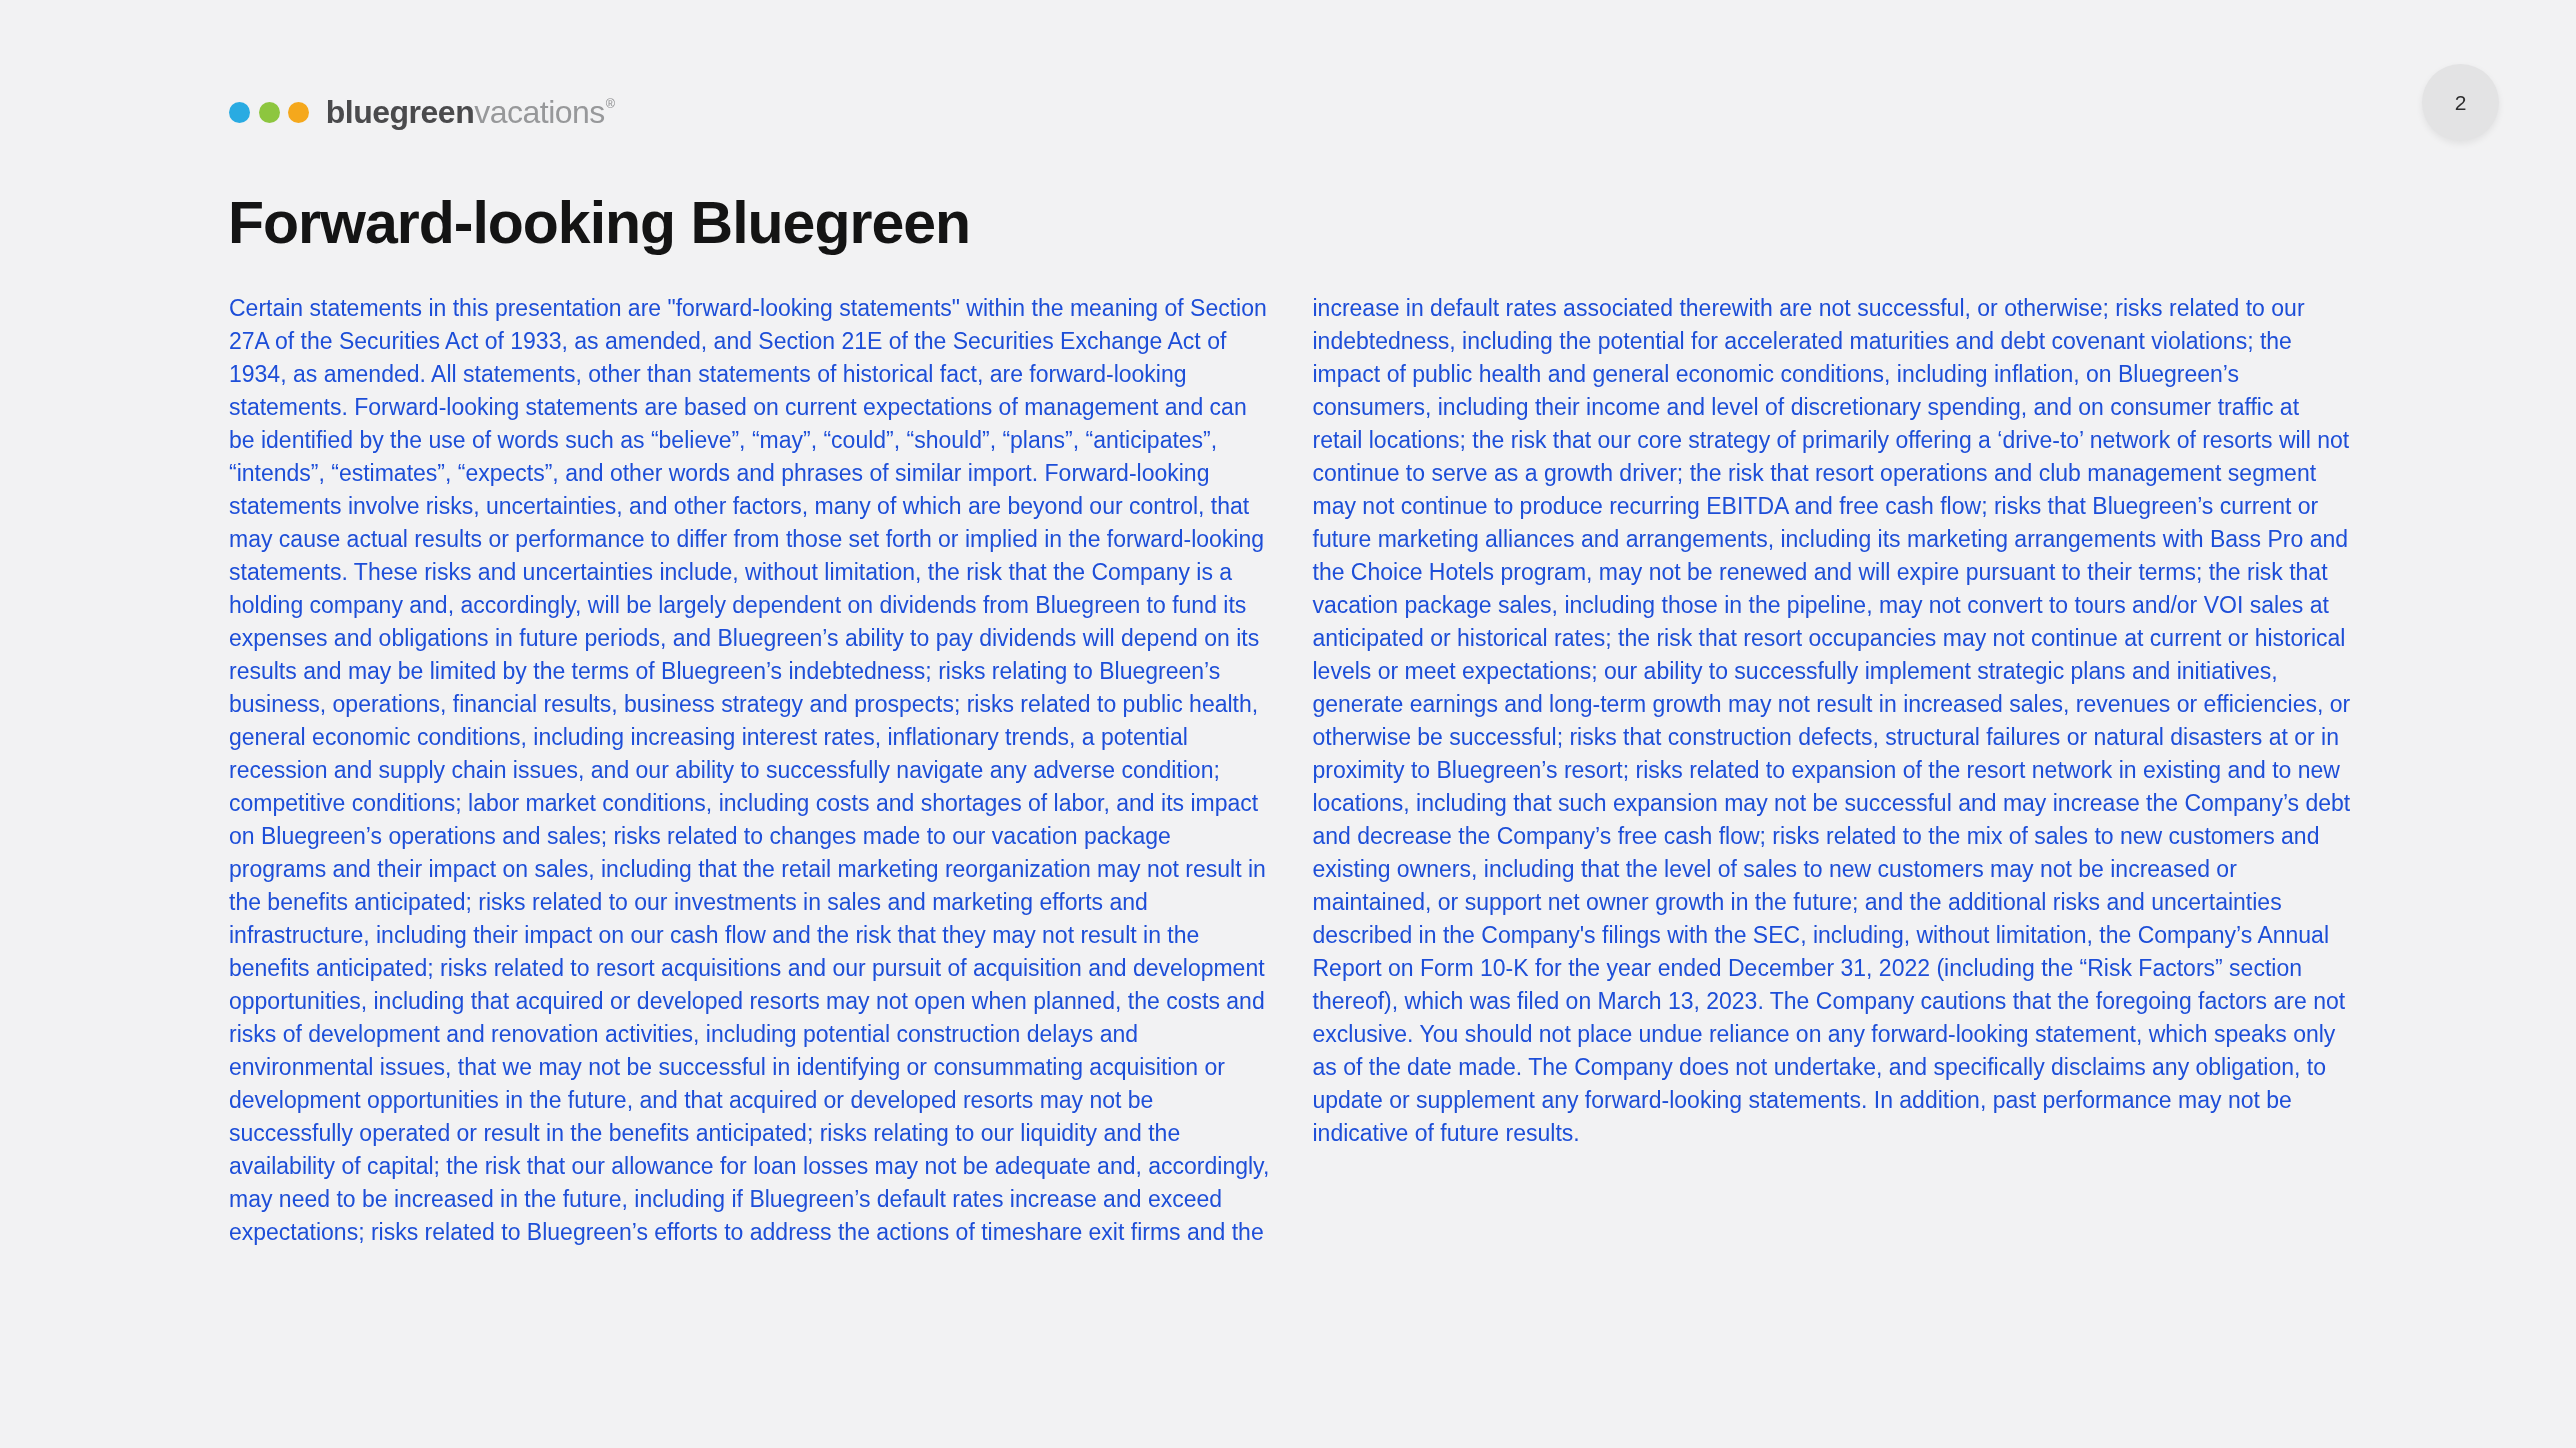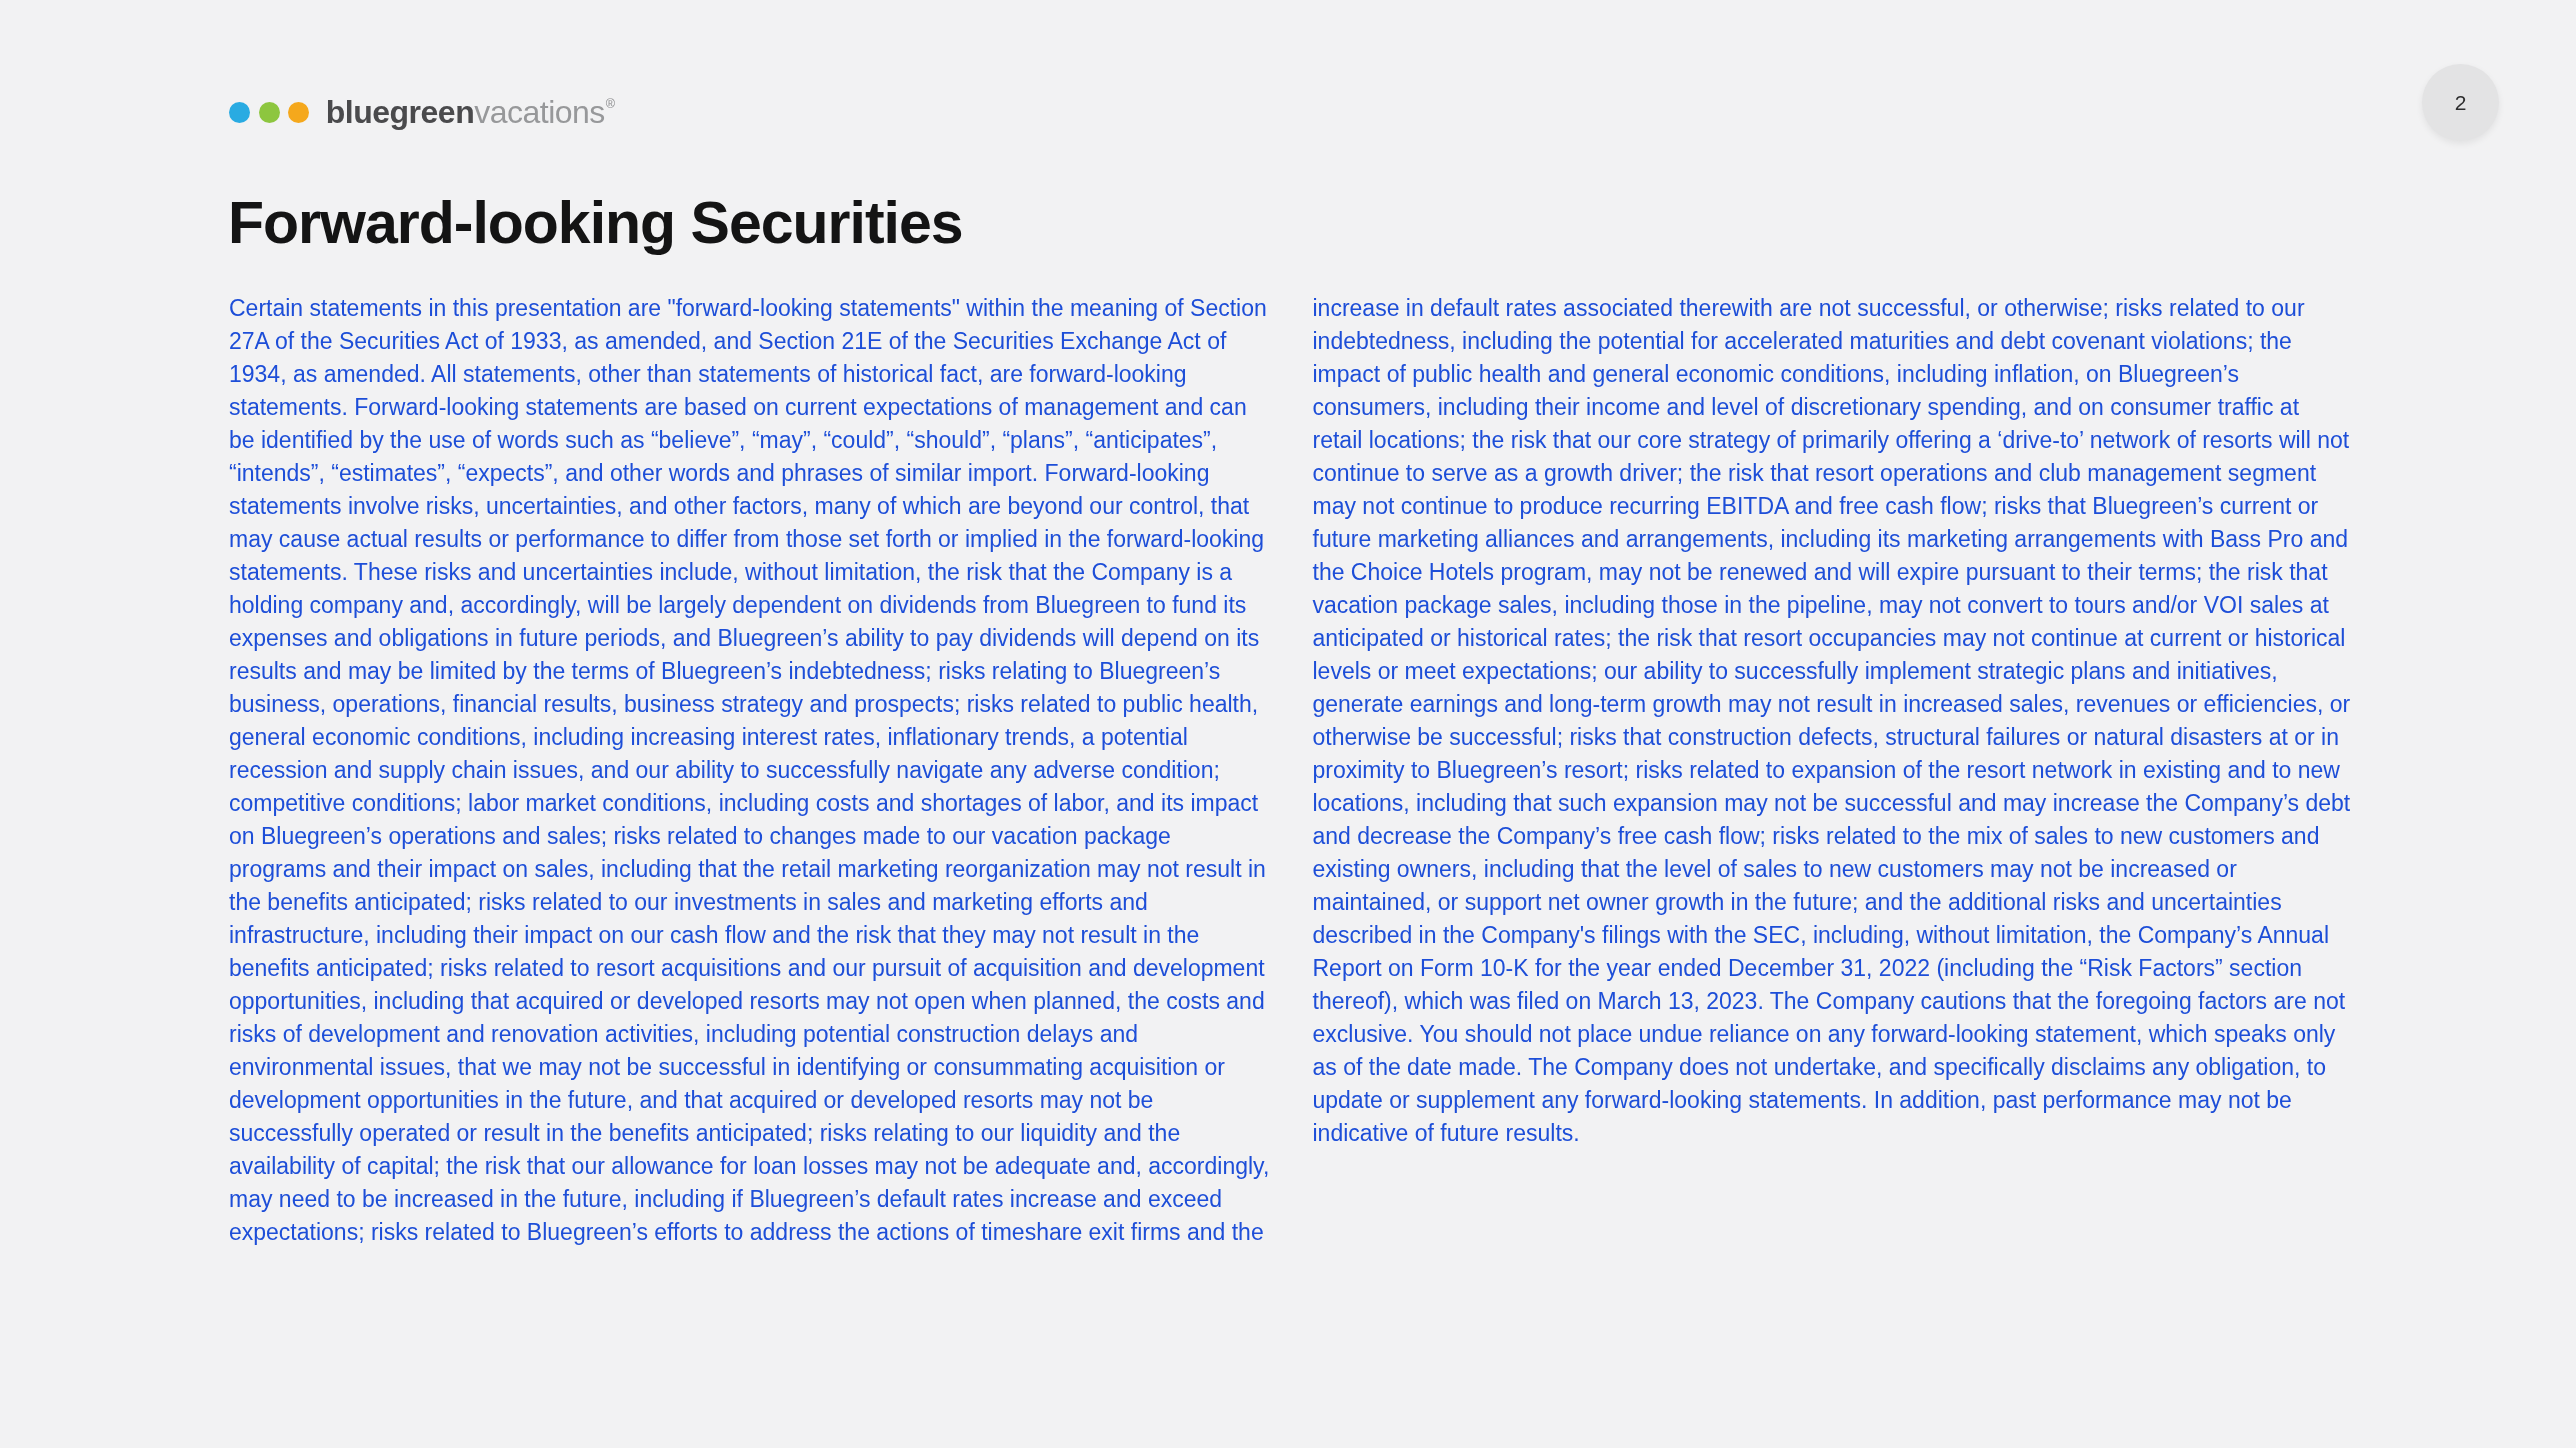--- a/index.html
+++ b/index.html
@@ -111,21 +111,21 @@
     <span class="dot" style="background: rgb(41, 171, 226);"></span>
     <span class="dot" style="background: rgb(141, 198, 63);"></span>
     <span class="dot" style="background: rgb(245, 168, 28);"></span>
     <span class="brand"><span class="brand-bold">bluegreen</span><span class="brand-light">vacations</span><span class="brand-reg">®</span></span>
   </div>
 
   <div class="page-badge">
     <span>2</span>
   </div>
 
-  <h1 class="title">Forward-looking Securities</h1>
+  <h1 class="title">Forward-looking Bluegreen</h1>
 
   <div class="columns">
     <div class="col">Certain statements in this presentation are "forward-looking statements" within the meaning of Section 27A of the Securities Act of 1933, as amended, and Section 21E of the Securities Exchange Act of 1934, as amended. All statements, other than statements of historical fact, are forward-looking statements.  Forward-looking statements are based on current expectations of management and can be identified by the use of words such as “believe”, “may”, “could”, “should”, “plans”, “anticipates”, “intends”, “estimates”, “expects”, and other words and phrases of similar import.  Forward-looking statements involve risks, uncertainties, and other factors, many of which are beyond our control, that may cause actual results or performance to differ from those set forth or implied in the forward-looking statements. These risks and uncertainties include, without limitation, the risk that the Company is a holding company and, accordingly, will be largely dependent on dividends from Bluegreen to fund its expenses and obligations in future periods, and Bluegreen’s ability to pay dividends will depend on its results and may be limited by the terms of Bluegreen’s indebtedness; risks relating to Bluegreen’s business, operations, financial results, business strategy and prospects; risks related to public health, general economic conditions, including increasing interest rates, inflationary trends, a potential recession and supply chain issues, and our ability to successfully navigate any adverse condition; competitive conditions; labor market conditions, including costs and shortages of labor, and its impact on Bluegreen’s operations and sales; risks related to changes made to our vacation package programs and their impact on sales, including that the retail marketing reorganization may not result in the benefits anticipated; risks related to our investments in sales and marketing efforts and infrastructure, including their impact on our cash flow and the risk that they may not result in the benefits anticipated; risks related to resort acquisitions and our pursuit of acquisition and development opportunities, including that acquired or developed resorts may not open when planned, the costs and risks of development and renovation activities, including potential construction delays and environmental issues, that we may not be successful in identifying or consummating acquisition or development opportunities in the future, and that acquired or developed resorts may not be successfully operated or result in the benefits anticipated;  risks relating to our liquidity and the availability of capital; the risk that our allowance for loan losses may not be adequate and, accordingly, may need to be increased in the future, including if Bluegreen’s default rates increase and exceed expectations; risks related to Bluegreen’s efforts to address the actions of timeshare exit firms and the</div>
     <div class="col">increase in default rates associated therewith are not successful, or otherwise; risks related to our indebtedness, including the potential for accelerated maturities and debt covenant violations; the impact of public health and general economic conditions, including inflation, on Bluegreen’s consumers, including their income and level of discretionary spending, and on consumer traffic at retail locations; the risk that our core strategy of primarily offering a ‘drive-to’ network of resorts will not continue to serve as a growth driver; the risk that resort operations and club management segment may not continue to produce recurring EBITDA and free cash flow; risks that Bluegreen’s current or future marketing alliances and arrangements, including its marketing arrangements with Bass Pro and the Choice Hotels program, may not be renewed and will expire pursuant to their terms; the risk that vacation package sales, including those in the pipeline, may not convert to tours and/or VOI sales at anticipated or historical rates; the risk that resort occupancies may not continue at current or historical levels or meet expectations; our ability to successfully implement strategic plans and initiatives, generate earnings and long-term growth may not result in increased sales, revenues or efficiencies, or otherwise be successful; risks that construction defects, structural failures or natural disasters at or in proximity to Bluegreen’s resort; risks related to expansion of the resort network in existing and to new locations, including that such expansion may not be successful and may increase the Company’s debt and decrease the Company’s free cash flow; risks related to the mix of sales to new customers and existing owners, including that the level of sales to new customers may not be increased or maintained, or support net owner growth in the future; and the additional risks and uncertainties described in the Company's filings with the SEC, including, without limitation, the Company’s Annual Report on Form 10-K for the year ended December 31, 2022 (including the “Risk Factors” section thereof), which was filed on March 13, 2023. The Company cautions that the foregoing factors are not exclusive. You should not place undue reliance on any forward-looking statement, which speaks only as of the date made. The Company does not undertake, and specifically disclaims any obligation, to update or supplement any forward-looking statements. In addition, past performance may not be indicative of future results.</div>
   </div>
 
 </div>
 
 
 </body></html>

